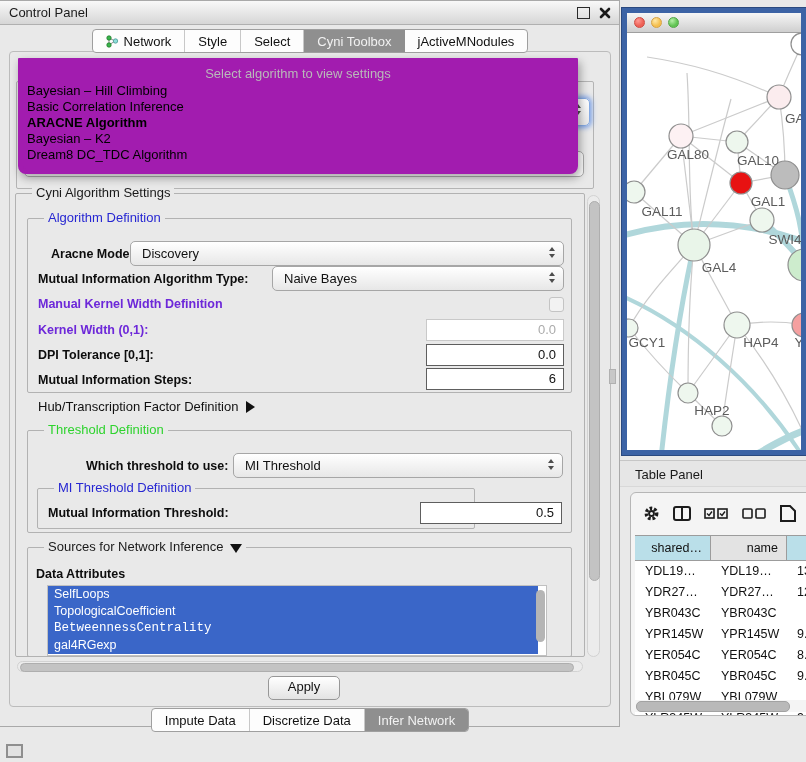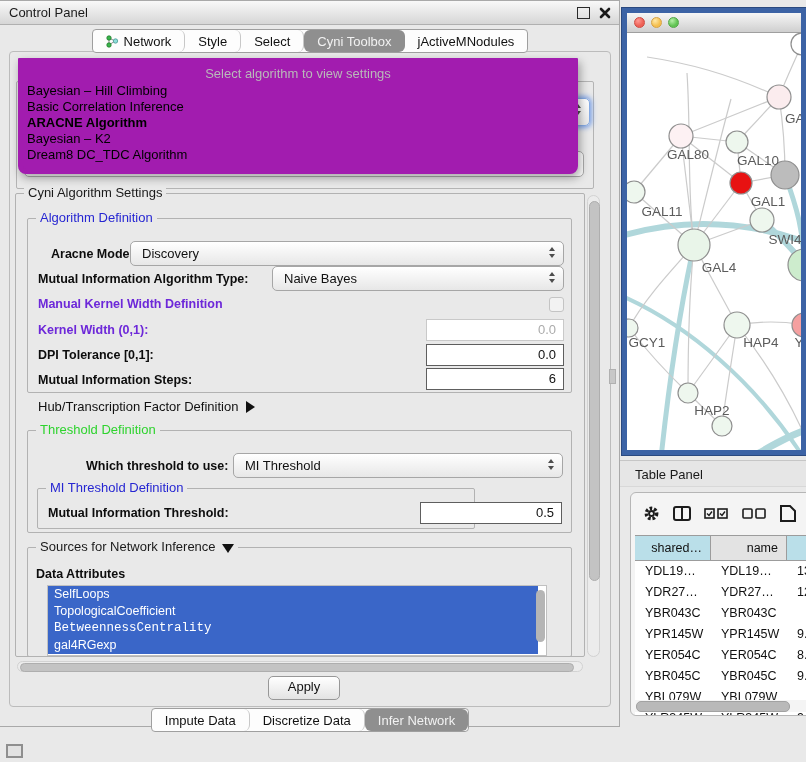--- a/index.html
+++ b/index.html
@@ -14,35 +14,35 @@
   .cp-titlebar{position:absolute;left:0;top:0;width:100%;height:24px;background:linear-gradient(#f9f9f9,#d6d6d6);border-bottom:1px solid #b0b0b0;display:flex;align-items:center;box-sizing:border-box;}
   .cp-title{font-size:13px;color:#1a1a1a;padding-left:9px;}
   .cp-titlebar-icons{position:absolute;right:8px;top:0;height:24px;display:flex;align-items:center;gap:9px;}
   .float-icon{width:11px;height:10px;border:1.6px solid #2a2a2a;background:transparent;}
   .close-icon{font-size:14px;font-weight:bold;color:#1a1a1a;line-height:1;}
   
   .cp-content-frame{position:absolute;left:9px;top:50px;width:600px;height:654px;border:1px solid #bcbcbc;border-radius:4px;background:#e9e9e9;}
   
   .tabbar{position:absolute;top:28px;left:0;width:620px;display:flex;justify-content:center;z-index:5;}
   .tabbar-inner{display:flex;background:#fdfdfd;border:1px solid #9f9f9f;border-radius:4px;overflow:hidden;height:22px;align-items:stretch;}
-  .tab{display:flex;align-items:center;gap:5px;padding:0 13px;font-size:13px;color:#111;border-right:1px solid #c8c8c8;cursor:default;white-space:nowrap;border-radius:6px;}
+  .tab{display:flex;align-items:center;gap:5px;padding:0 13px;font-size:13px;color:#111;border-right:1px solid #c8c8c8;cursor:default;white-space:nowrap;}
   .tab:last-child{border-right:none;}
   .tab.selected{background:#8f8f8f;color:#f2f2f2;border-right:none;}
   
   .algo-popup{position:absolute;left:18px;top:57px;width:560px;height:116px;background:#a21caf;border:5px solid #a21caf;border-radius:1px 1px 8px 8px;box-shadow:2px 4px 10px rgba(0,0,0,0.35);z-index:20;box-sizing:border-box;}
   .algo-placeholder{text-align:center;font-size:13px;color:#b9b9b9;padding-top:3px;height:17px;}
   .algo-item{font-size:13px;color:#000;height:16px;line-height:16px;padding-left:4px;white-space:nowrap;}
   .algo-item.selected-bold{font-weight:bold;}
   
   .frag-gbox{position:absolute;left:16px;top:80px;width:576px;height:106px;border:1px solid #b4b4b4;border-radius:2px;z-index:1;}
   .frag-combo-focus{position:absolute;left:548px;top:97px;width:40px;height:26px;border:1px solid #86abe4;border-radius:5px;background:linear-gradient(#fff,#e9e9e9);box-shadow:0 0 5px 2px rgba(93,142,229,0.75);z-index:2;}
   .frag-combo2{position:absolute;left:24px;top:150px;width:560px;height:26px;border:1px solid #ababab;border-radius:5px;background:#fdfdfd;z-index:2;font-size:13px;color:#b5b5b5;line-height:26px;padding-left:10px;box-sizing:border-box;}
   
   .gbox{position:absolute;border:1px solid #b2b2b2;border-radius:2px;box-sizing:border-box;z-index:3;}
-  .gtitle{position:absolute;top:-9px;left:8px;background:#e9e9e9;padding:0 4px;font-size:13px;color:#1a1a1a;white-space:nowrap;}
+  .gtitle{position:absolute;top:-9px;left:16px;background:#e9e9e9;padding:0 4px;font-size:13px;color:#1a1a1a;white-space:nowrap;}
   .lbl{position:absolute;font-size:12.5px;font-weight:bold;color:#0d0d0d;white-space:nowrap;z-index:4;}
   .lbl.dis{color:#6d28d9;}
   .combo{position:absolute;border:1px solid #a6a6a6;border-radius:5px;background:linear-gradient(#ffffff,#e7e7e7);font-size:13px;color:#111;height:25px;line-height:23px;padding:0 24px 0 11px;box-sizing:border-box;z-index:4;white-space:nowrap;}
   .combo .arrows{position:absolute;right:8px;top:5px;display:flex;flex-direction:column;gap:2.5px;}
   .arr-up{width:0;height:0;border-left:3.5px solid transparent;border-right:3.5px solid transparent;border-bottom:4.5px solid #4d4d4d;}
   .arr-dn{width:0;height:0;border-left:3.5px solid transparent;border-right:3.5px solid transparent;border-top:4.5px solid #4d4d4d;}
   .field{position:absolute;border:1px solid #989898;background:#fff;font-size:13px;color:#111;text-align:right;padding:0 7px;height:22px;line-height:20px;box-sizing:border-box;z-index:4;}
   .field.disabled{color:#ababab;border-color:#c9c9c9;}
   .field.strong{border-color:#5e5e5e;}
   .checkbox{position:absolute;width:13px;height:13px;border:1px solid #c4c4c4;border-radius:3px;background:#f2f2f2;z-index:4;}

